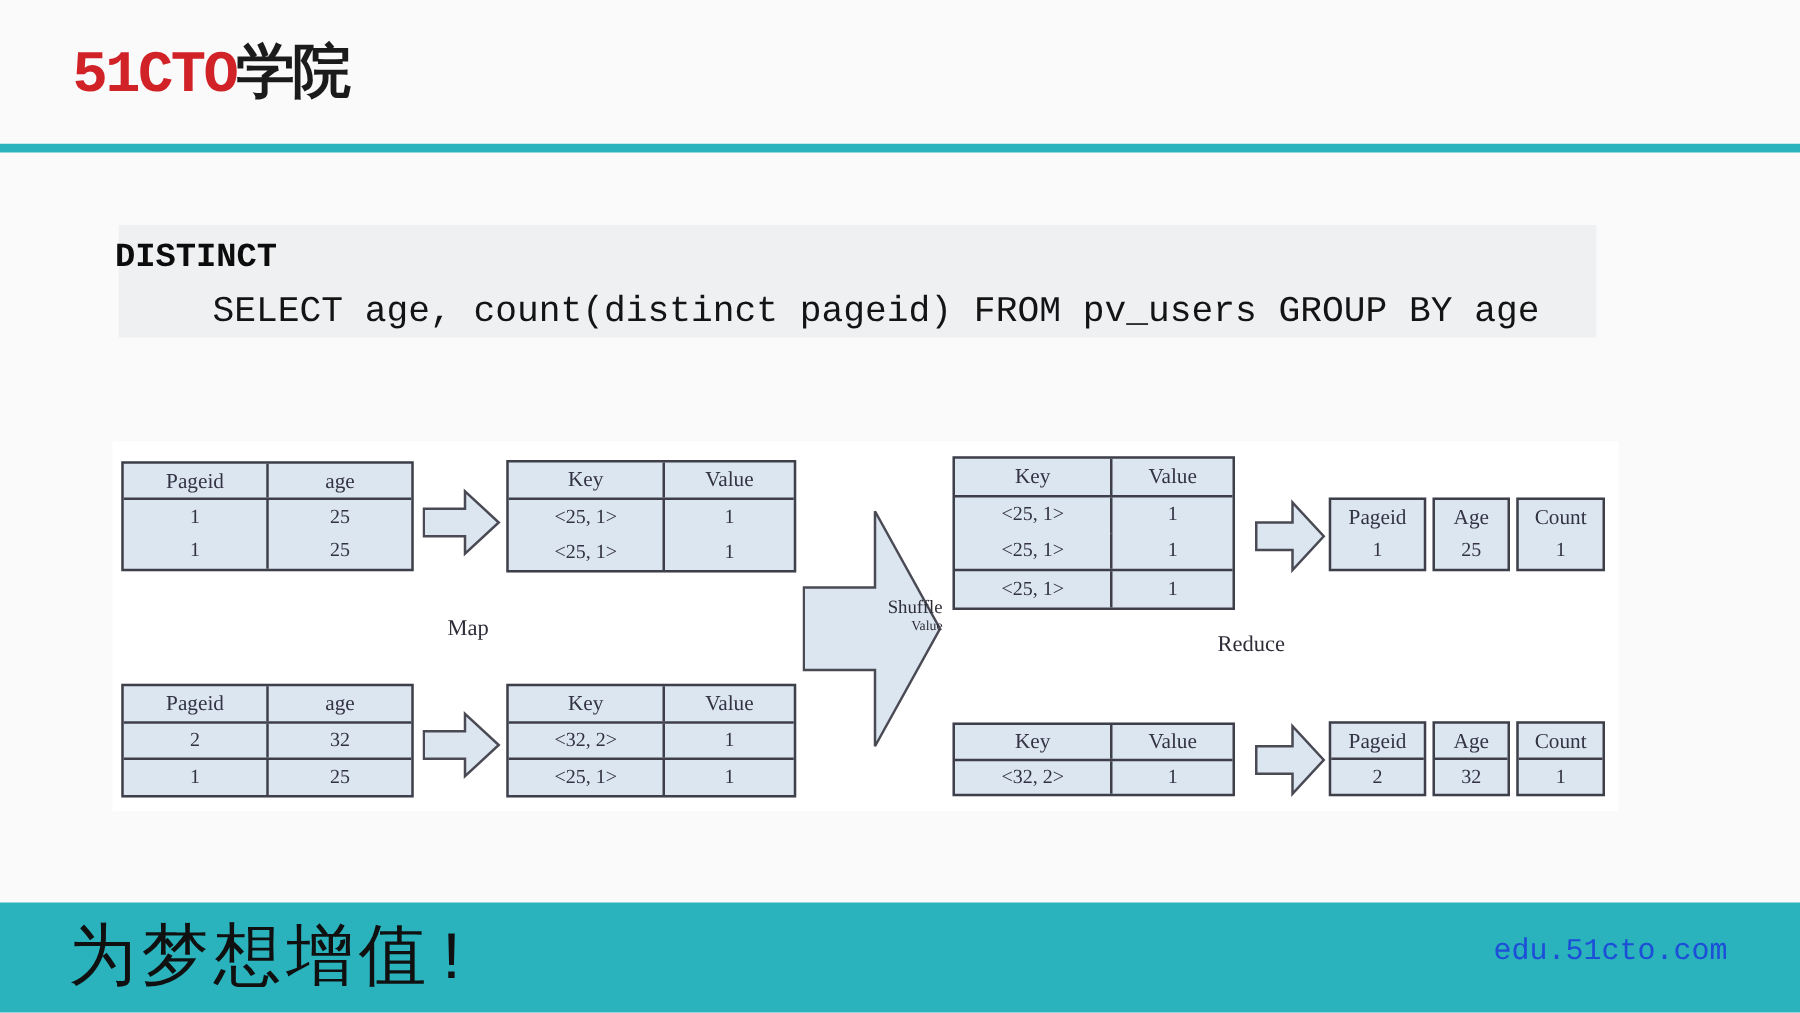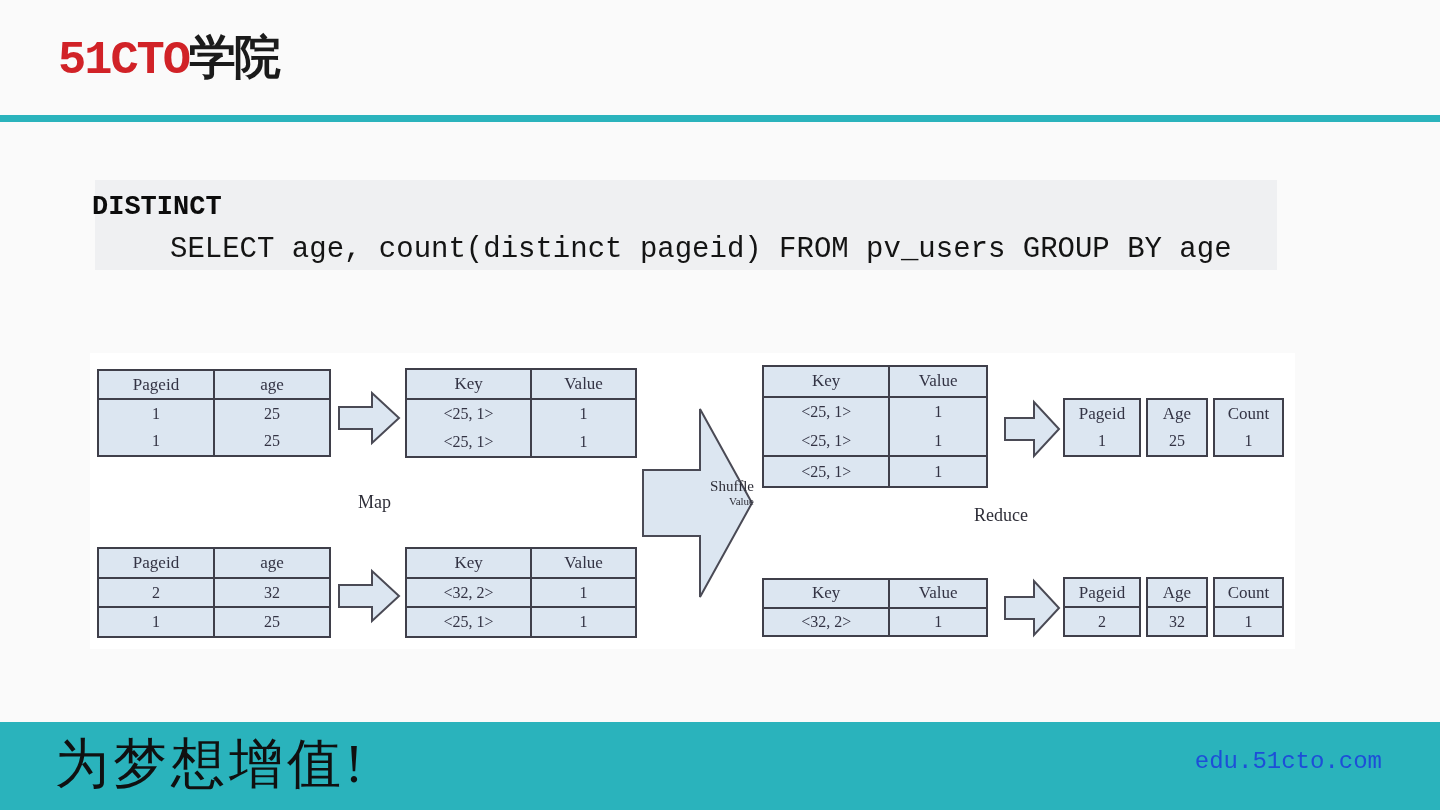--- a/index.html
+++ b/index.html
@@ -42,21 +42,21 @@
   .shuffle-text{position:absolute;left:642px;top:478px;width:112px;text-align:right;
                 font-family:"Liberation Serif",serif;color:#2e2e38;line-height:1.15;}
   .shuffle-text .l1{font-size:15px;}
   .shuffle-text .l2{font-size:11px;}
 
   .arrow-svg{position:absolute;}
 
   
   .footer{left:0;top:722px;width:1440px;height:88px;background:#2ab3bc;}
   .slogan{left:55px;top:728px;font-size:54px;color:#101010;
-          font-family:Liberation Serif, serif;letter-spacing:4px;white-space:nowrap;}
+          font-family:Liberation Mono, monospace;letter-spacing:4px;white-space:nowrap;}
   .website{right:58px;top:748px;font-size:24px;color:#1d4ed8;white-space:nowrap;}
 </style>
 </head>
 <body>
 
 <div class="abs logo">
   <span class="red">51CTO</span><span class="blk">学院</span>
 </div>
 <div class="abs top-rule"></div>
 

